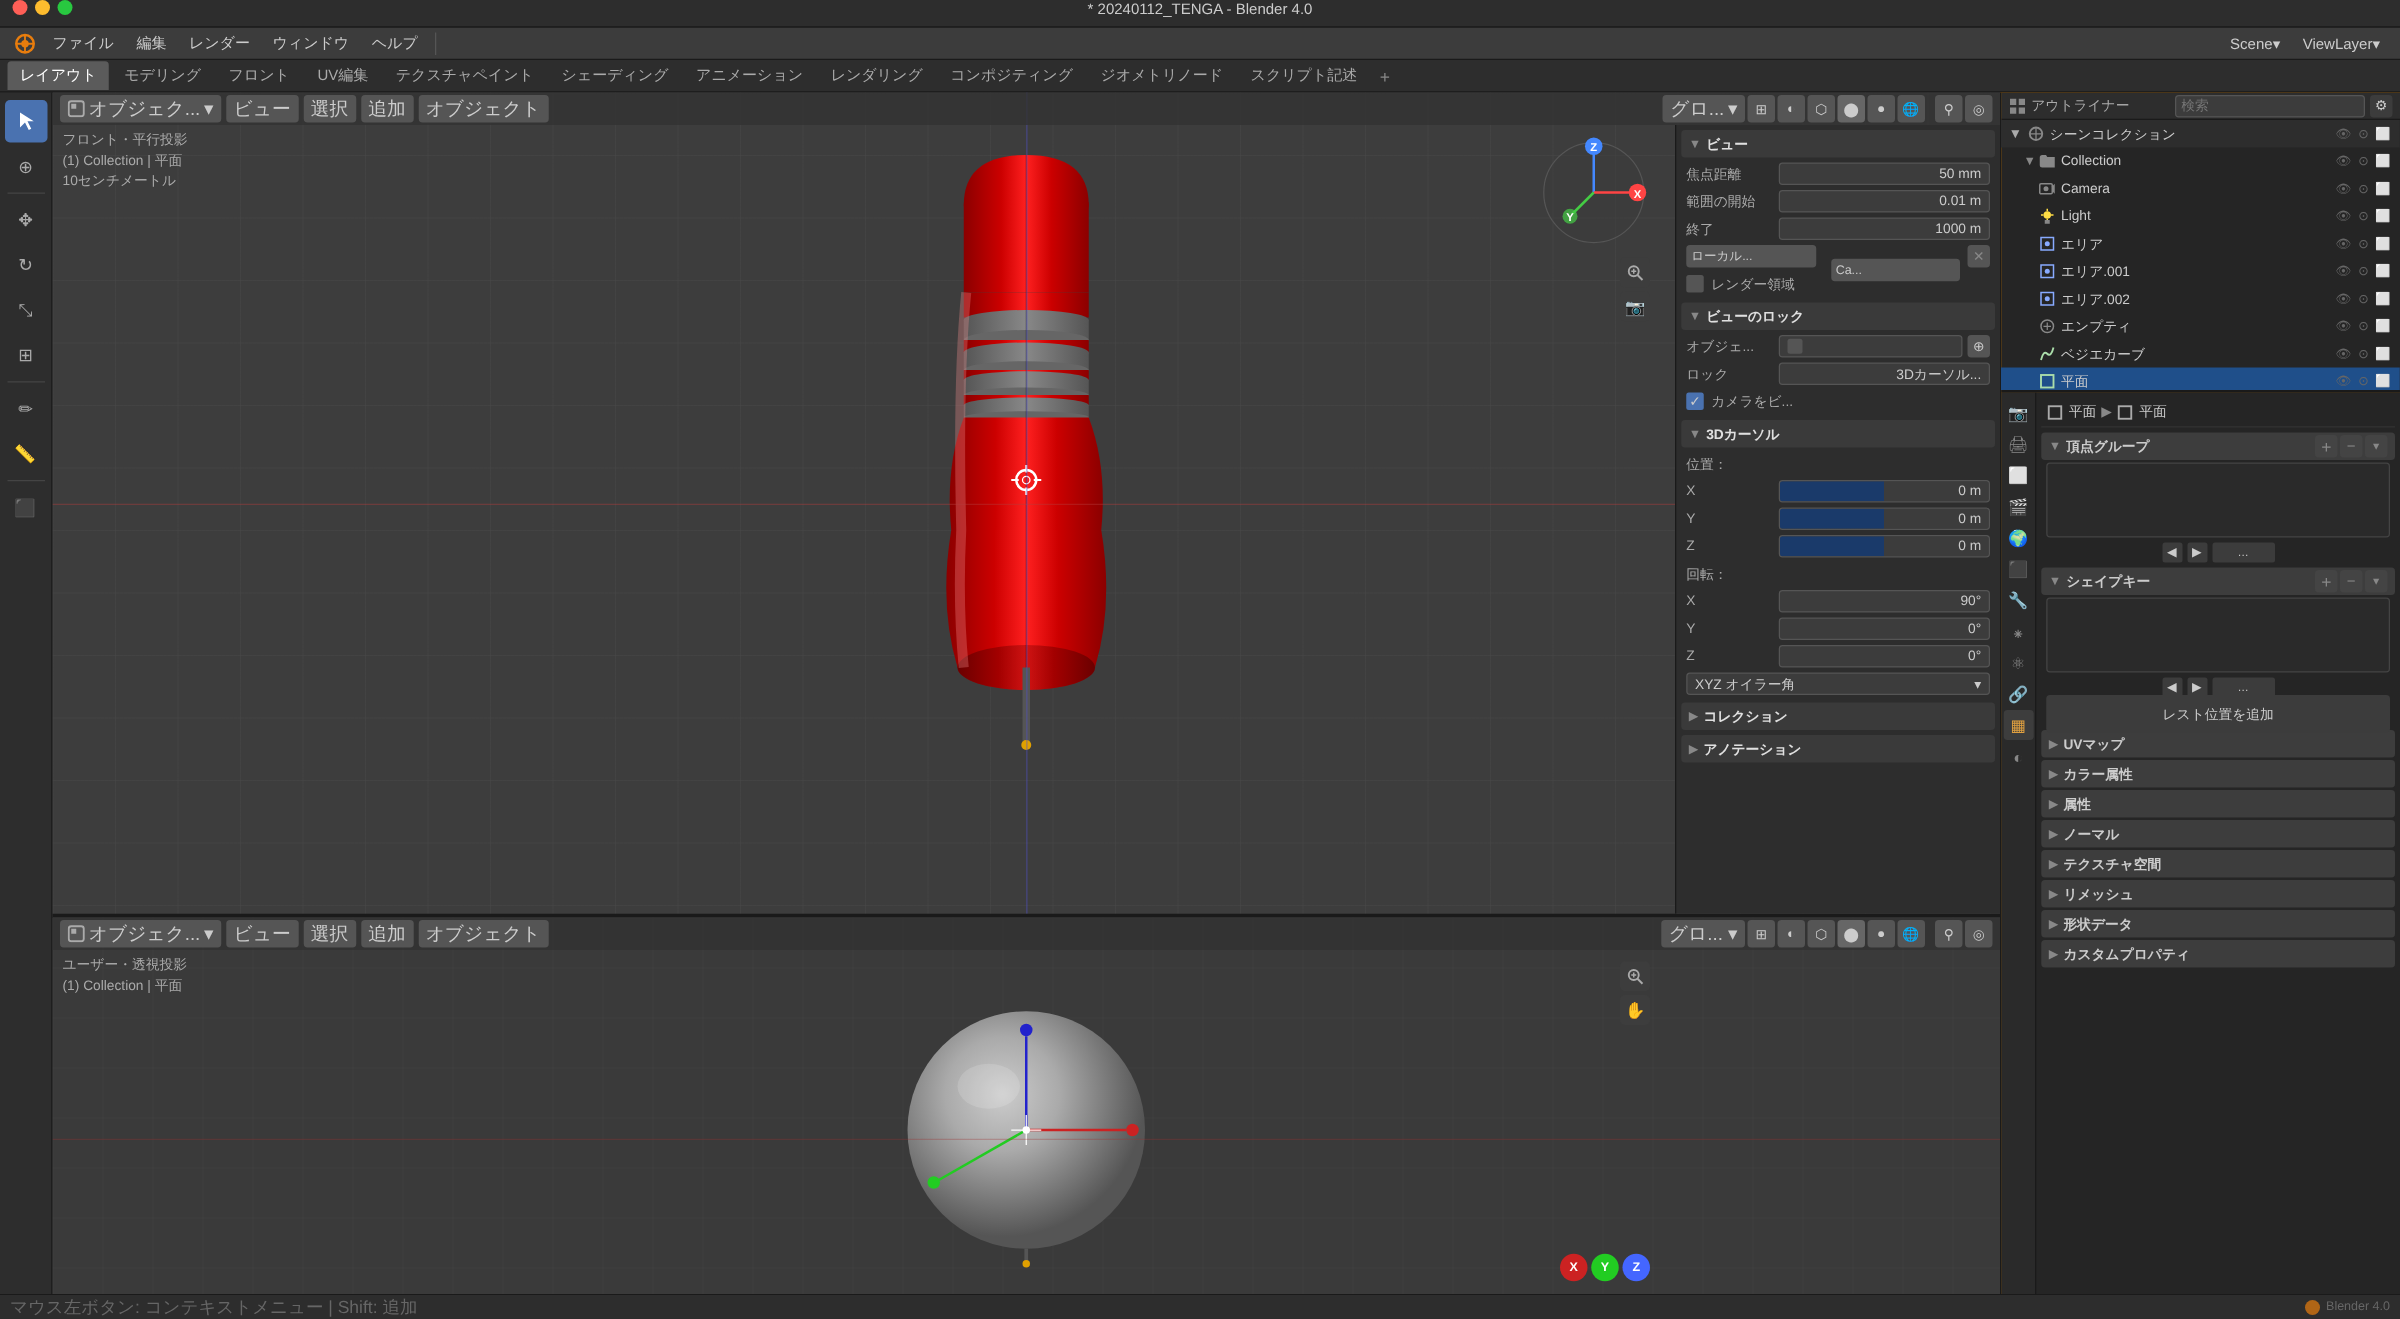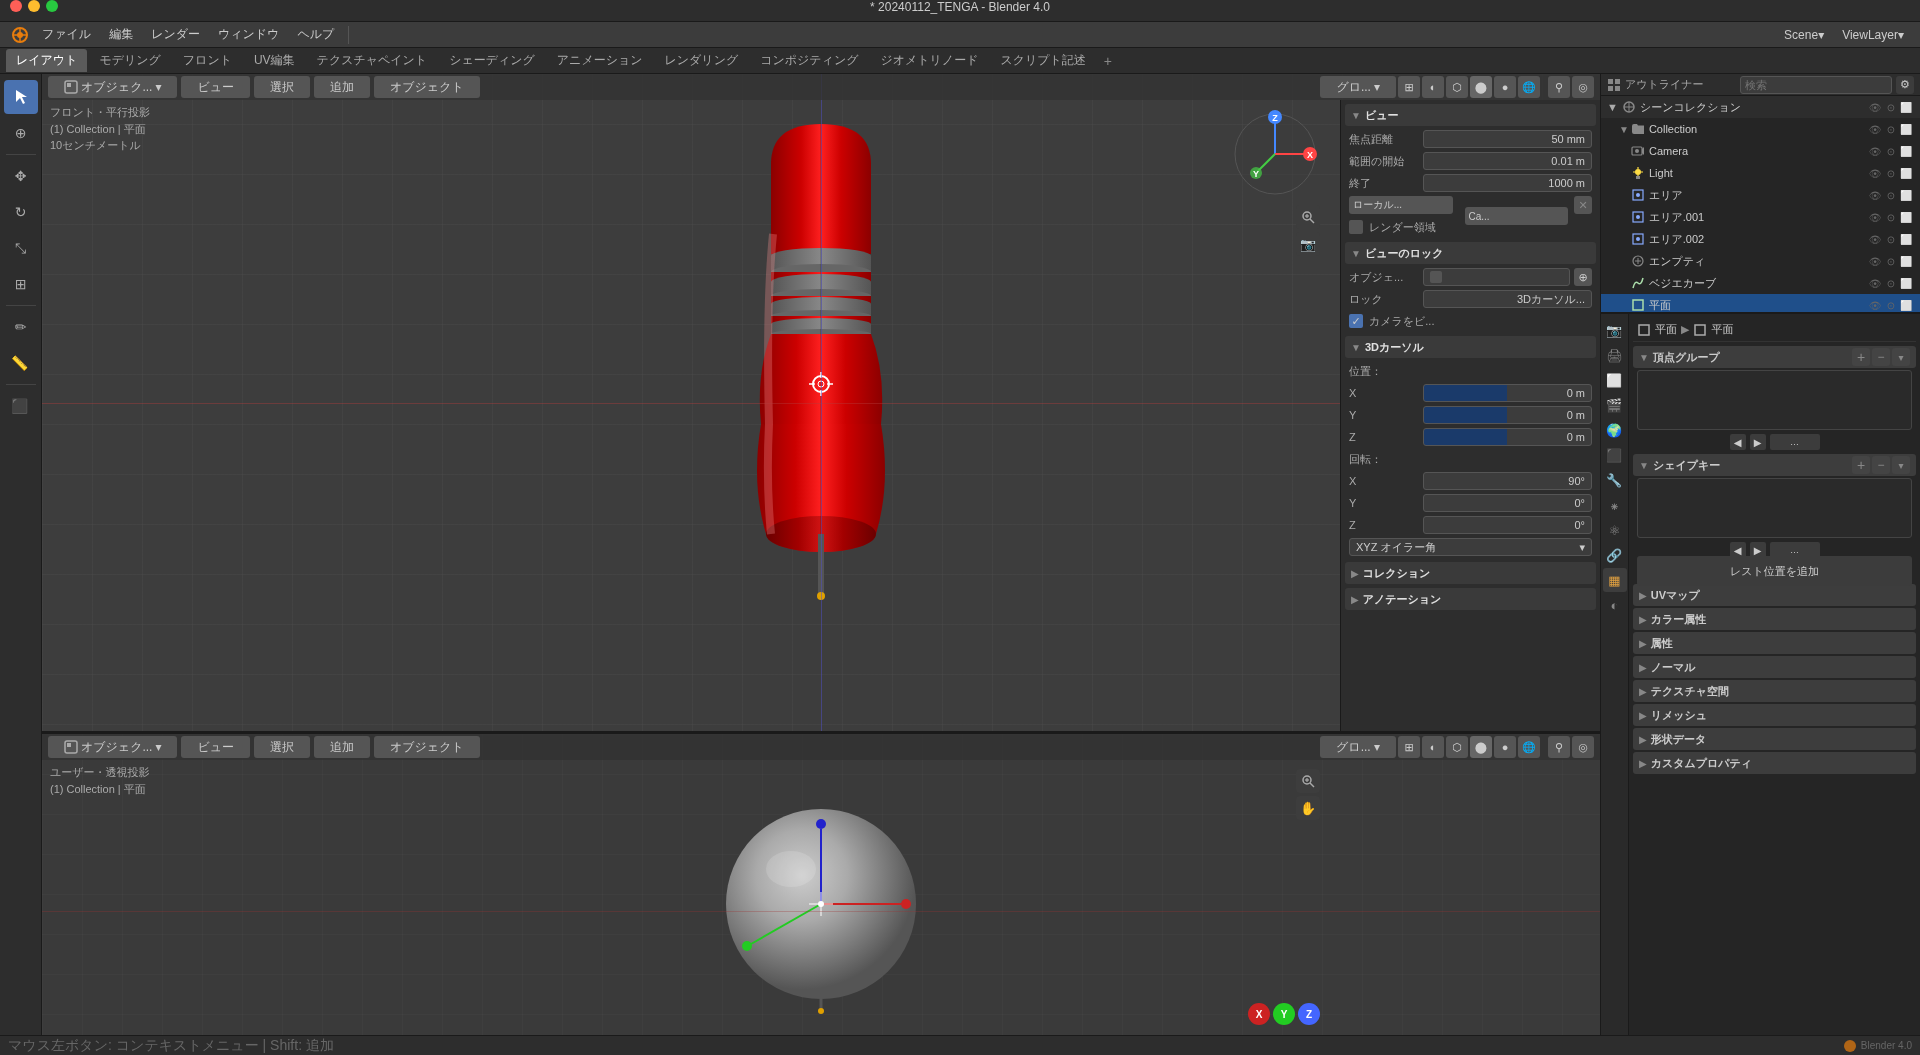--- a/index.html
+++ b/index.html
@@ -159,27 +159,27 @@
       height: 26px;
       display: flex;
       align-items: center;
       padding: 0 6px;
       gap: 4px;
       z-index: 10;
       background: rgba(50,50,50,0.8);
     }
     .vp-btn {
       height: 22px;
-      padding: 0 16px;
+      padding: 0 6px;
       border-radius: 3px;
       display: flex;
       align-items: center;
       gap: 3px;
       cursor: pointer;
-      font-size: 12px;
+      font-size: 15px;
       background: #555;
       color: #ccc;
     }
     .vp-icon-btn {
       width: 22px;
       height: 22px;
       border-radius: 3px;
       display: flex;
       align-items: center;
       justify-content: center;

